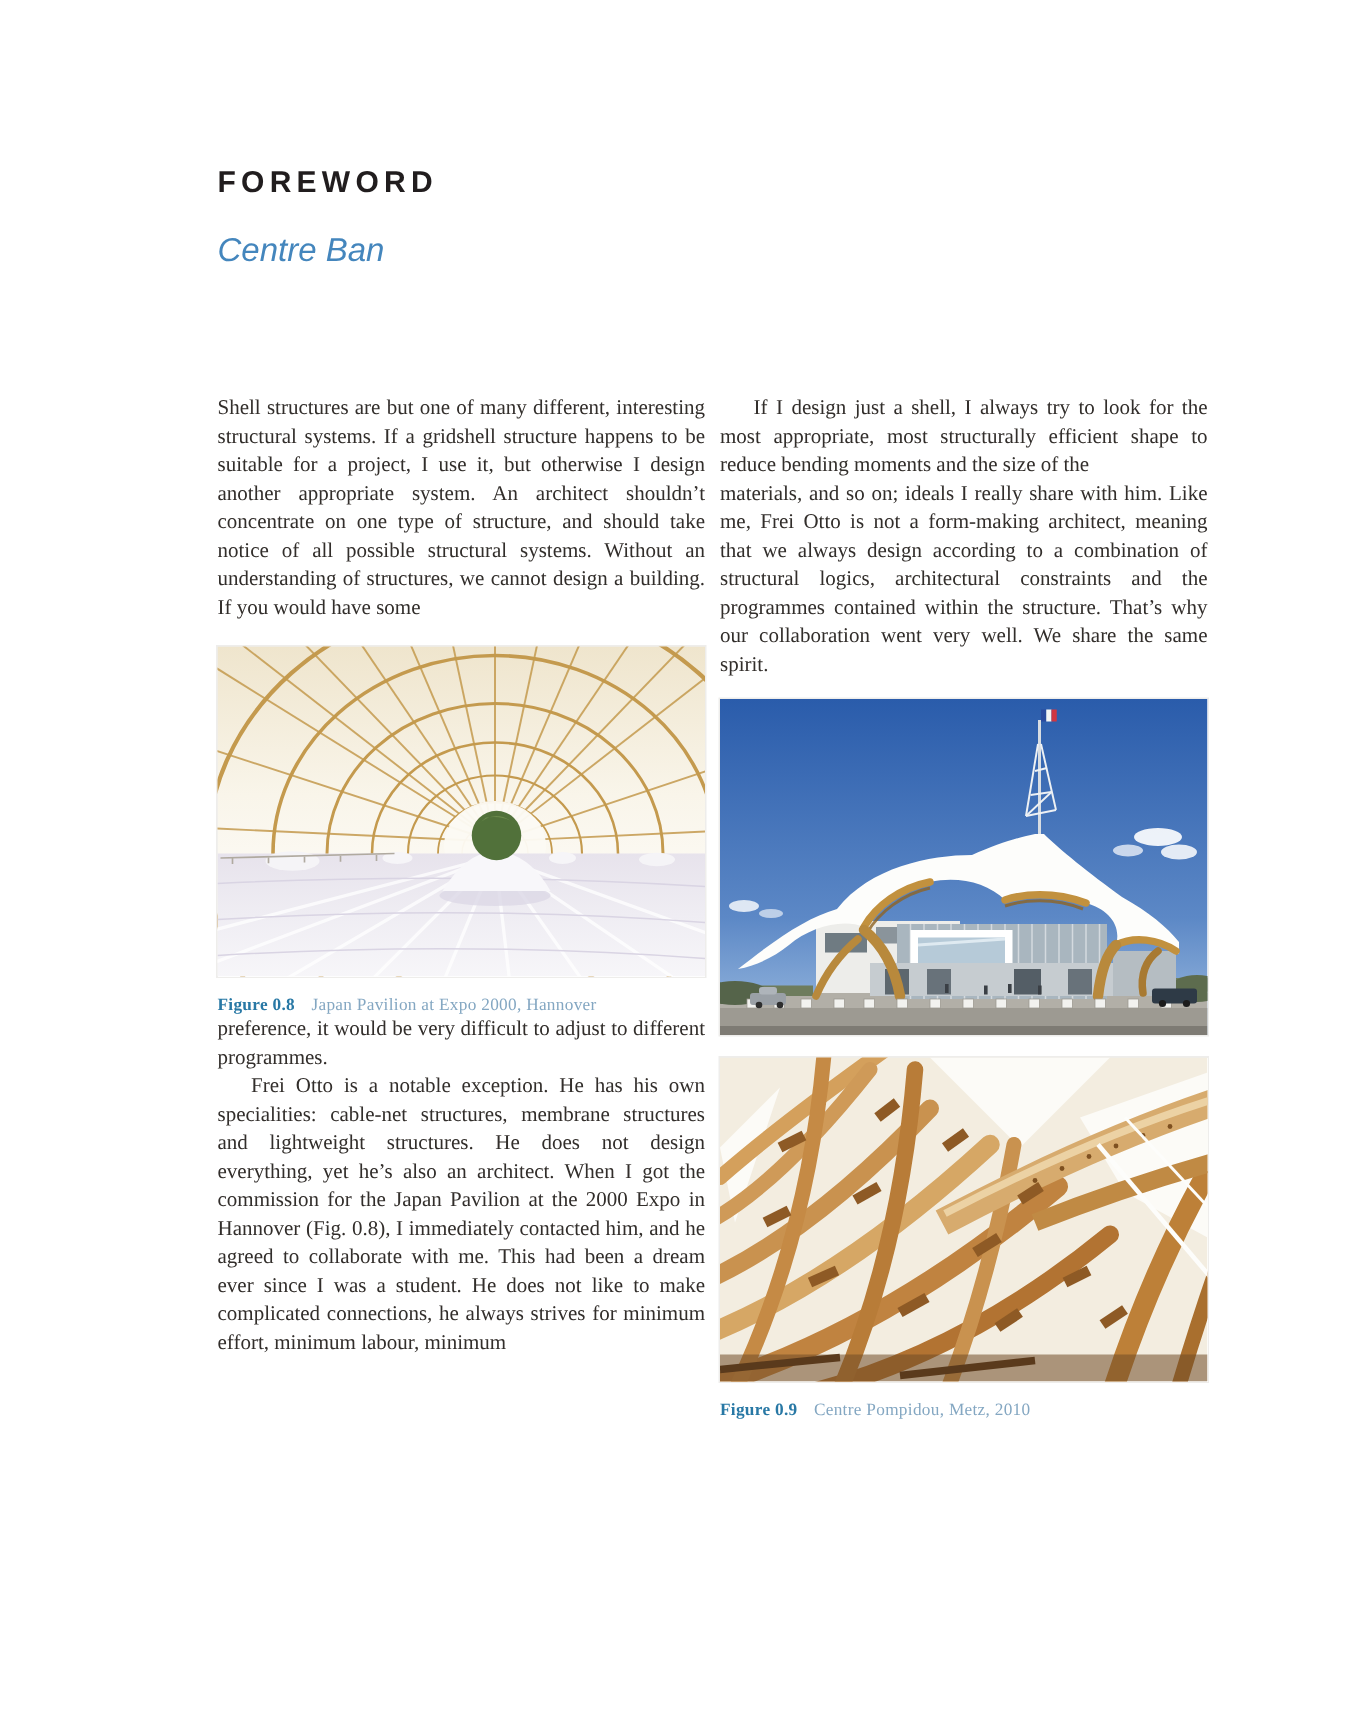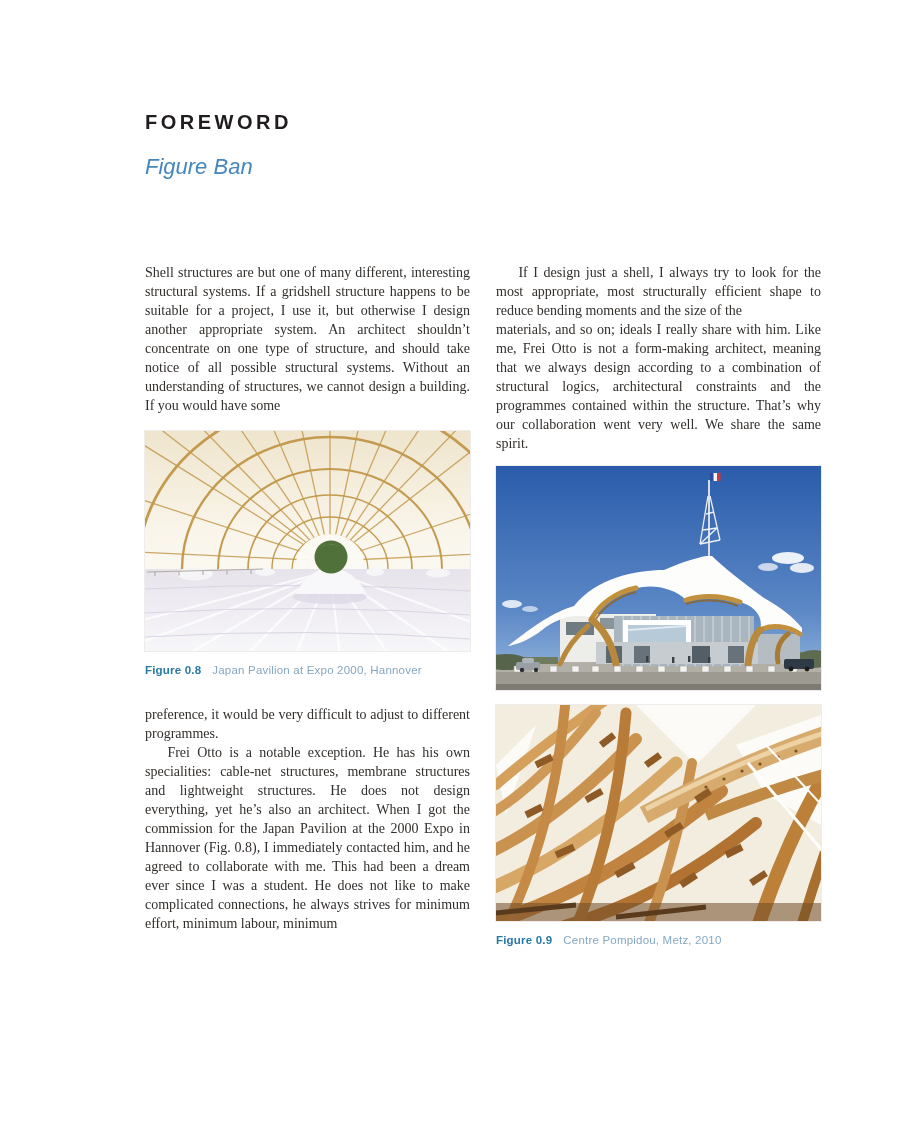--- a/index.html
+++ b/index.html
@@ -15,47 +15,47 @@
   }
   .title{
     font-family:"Liberation Sans",sans-serif;font-weight:400;font-size:42px;
     line-height:48px;letter-spacing:-0.5px;color:#4e8fc4;margin:14px 0 0 0;
   }
   .author{
     font-family:"Liberation Sans",sans-serif;font-style:italic;font-size:22px;
     line-height:26px;color:#4486bd;margin-top:20px;
   }
   
-  .columns{display:flex;gap:26px;margin-top:83px;}
+  .columns{display:flex;gap:10px;margin-top:83px;}
   .col{width:325px;flex:0 0 325px;}
   .body-para{
     font-family:"Liberation Serif",serif;font-size:14px;line-height:19px;
     text-align:justify;color:#322e2b;margin:0;
   }
   .indent{text-indent:1.6em;}
-  .after-fig{margin-top:28px;}
+  .after-fig{}
   
   figure{margin:0;}
   .fig-japan{margin-top:16px;}
   .fig-pompidou{margin-top:13px;}
   .fig-timber{margin-top:15px;}
   .photo{width:325px;display:block;box-shadow:0 0 0 1px rgba(90,80,60,0.10);}
   .photo svg{display:block;width:100%;height:100%;}
-  figcaption{margin-top:12px;font-family:Liberation Sans, sans-serif;font-size:11.5px;line-height:14px;letter-spacing:0.2px;}
+  figcaption{margin-top:12px;font-family:Liberation Serif, serif;font-size:11.5px;line-height:14px;letter-spacing:0.2px;}
   .cap-label{font-weight:700;color:#2878a5;margin-right:11px;}
   .cap-text{color:#84a7c2;}
 </style>
 </head>
 <body>
 
 <div class="page">
 
   <header>
     <div class="kicker">FOREWORD</div>
-    <div class="author">Figure Ban</div>
+    <div class="author">Centre Ban</div>
   </header>
 
   <div class="columns">
 
     <div class="col">
       <p class="body-para">Shell structures are but one of many different, interesting structural systems. If a gridshell structure happens to be suitable for a project, I use it, but otherwise I design another appropriate system. An architect shouldn’t concentrate on one type of structure, and should take notice of all possible structural systems. Without an understanding of structures, we cannot design a building. If you would have some</p>
 
       <figure class="fig-japan">
         <div class="photo" style="height:220px">
 

